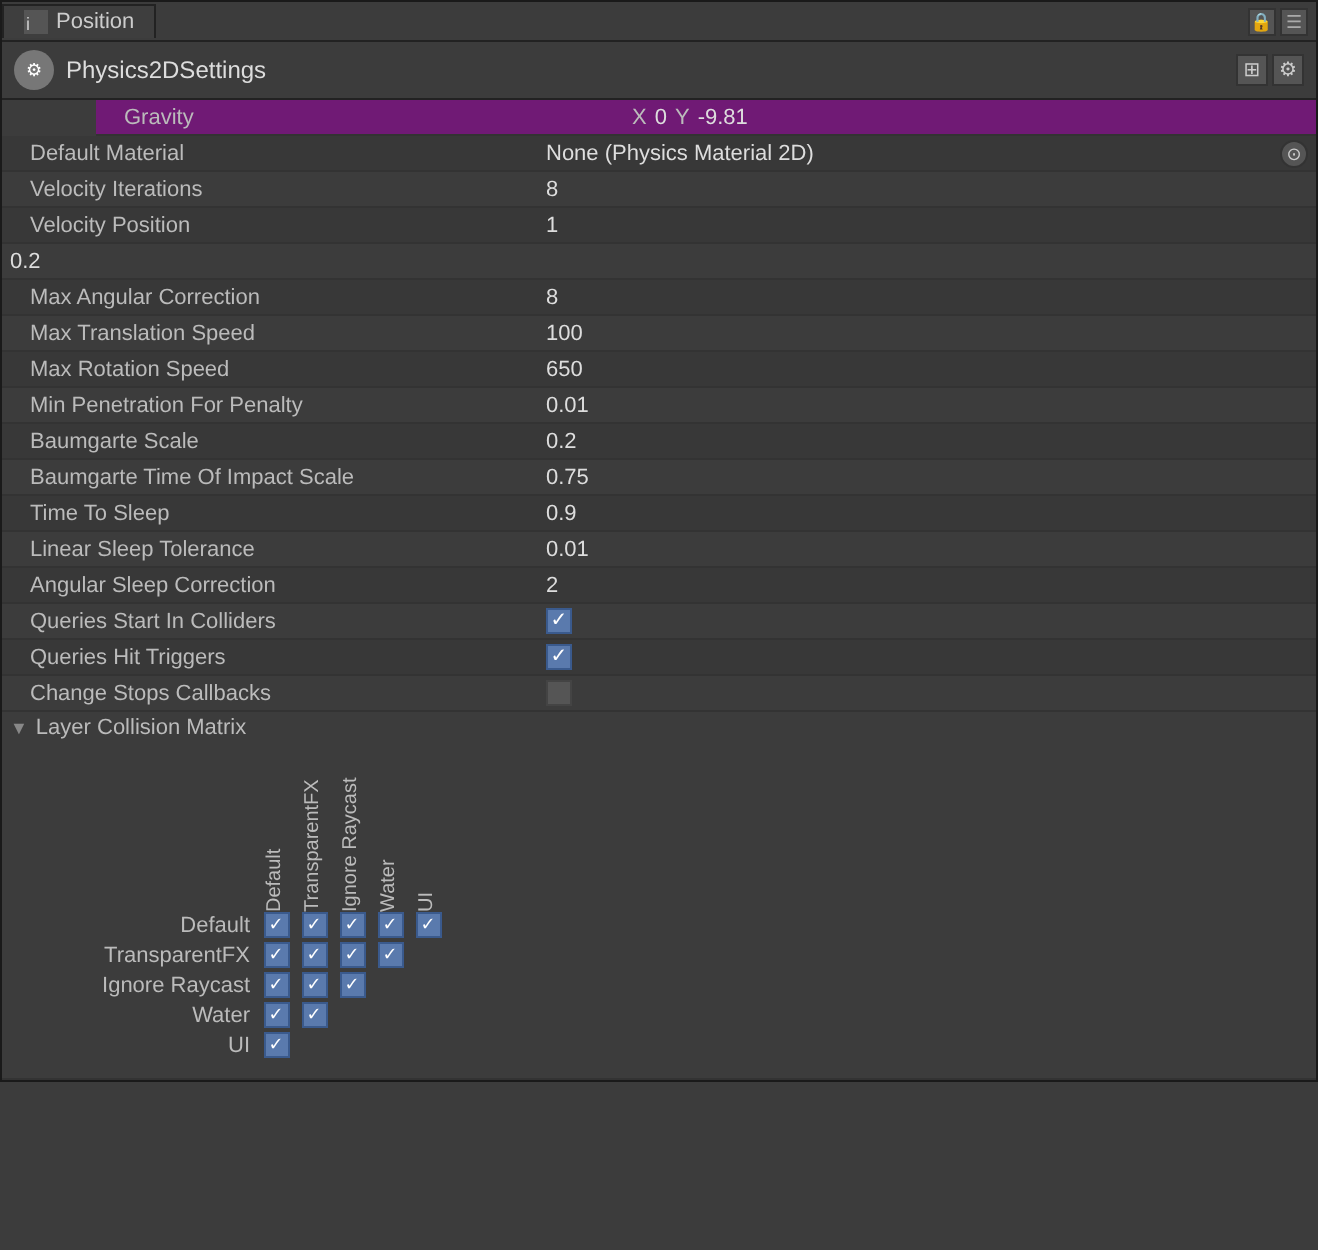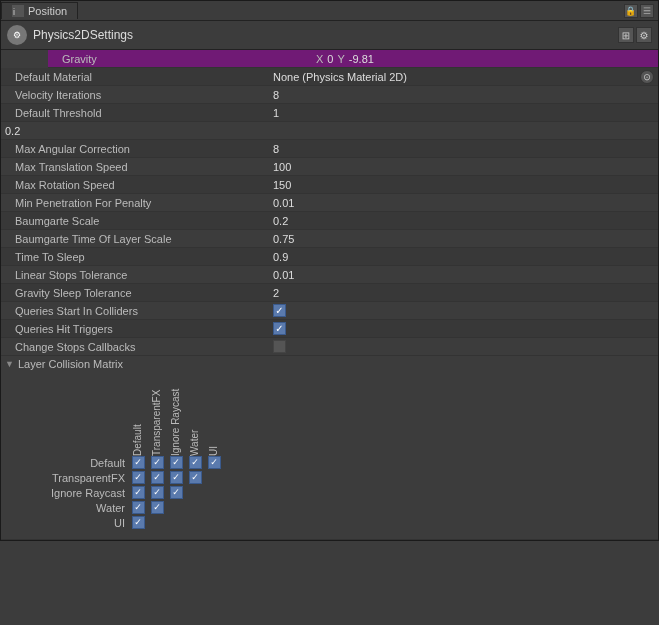--- a/index.html
+++ b/index.html
@@ -381,60 +381,60 @@
         <div class="circle-btn">⊙</div>
       </div>
     </div>
 
     <div id="numeric-rows">
         <div class="row">
     <span class="row-label">Velocity Iterations</span>
     <span class="row-value">8</span>
   </div>
         <div class="row">
-    <span class="row-label">Default Threshold</span>
+    <span class="row-label">Velocity Position</span>
     <span class="row-value">1</span>
   </div>
         <div class="row">
     <span class="row-value">0.2</span>
   </div>
         <div class="row">
     <span class="row-label">Max Angular Correction</span>
     <span class="row-value">8</span>
   </div>
         <div class="row">
     <span class="row-label">Max Translation Speed</span>
     <span class="row-value">100</span>
   </div>
         <div class="row">
     <span class="row-label">Max Rotation Speed</span>
-    <span class="row-value">150</span>
+    <span class="row-value">650</span>
   </div>
         <div class="row">
     <span class="row-label">Min Penetration For Penalty</span>
     <span class="row-value">0.01</span>
   </div>
         <div class="row">
     <span class="row-label">Baumgarte Scale</span>
     <span class="row-value">0.2</span>
   </div>
         <div class="row">
-    <span class="row-label">Baumgarte Time Of Layer Scale</span>
+    <span class="row-label">Baumgarte Time Of Impact Scale</span>
     <span class="row-value">0.75</span>
   </div>
         <div class="row">
     <span class="row-label">Time To Sleep</span>
     <span class="row-value">0.9</span>
   </div>
         <div class="row">
-    <span class="row-label">Linear Stops Tolerance</span>
+    <span class="row-label">Linear Sleep Tolerance</span>
     <span class="row-value">0.01</span>
   </div>
         <div class="row">
-    <span class="row-label">Gravity Sleep Tolerance</span>
+    <span class="row-label">Angular Sleep Correction</span>
     <span class="row-value">2</span>
   </div>
       </div>
 
     <div id="checkbox-rows">
         <div class="row">
     <span class="row-label">Queries Start In Colliders</span>
     <div class="row-value checkbox-val">
       <div class="checkbox checked"></div>
     </div>

